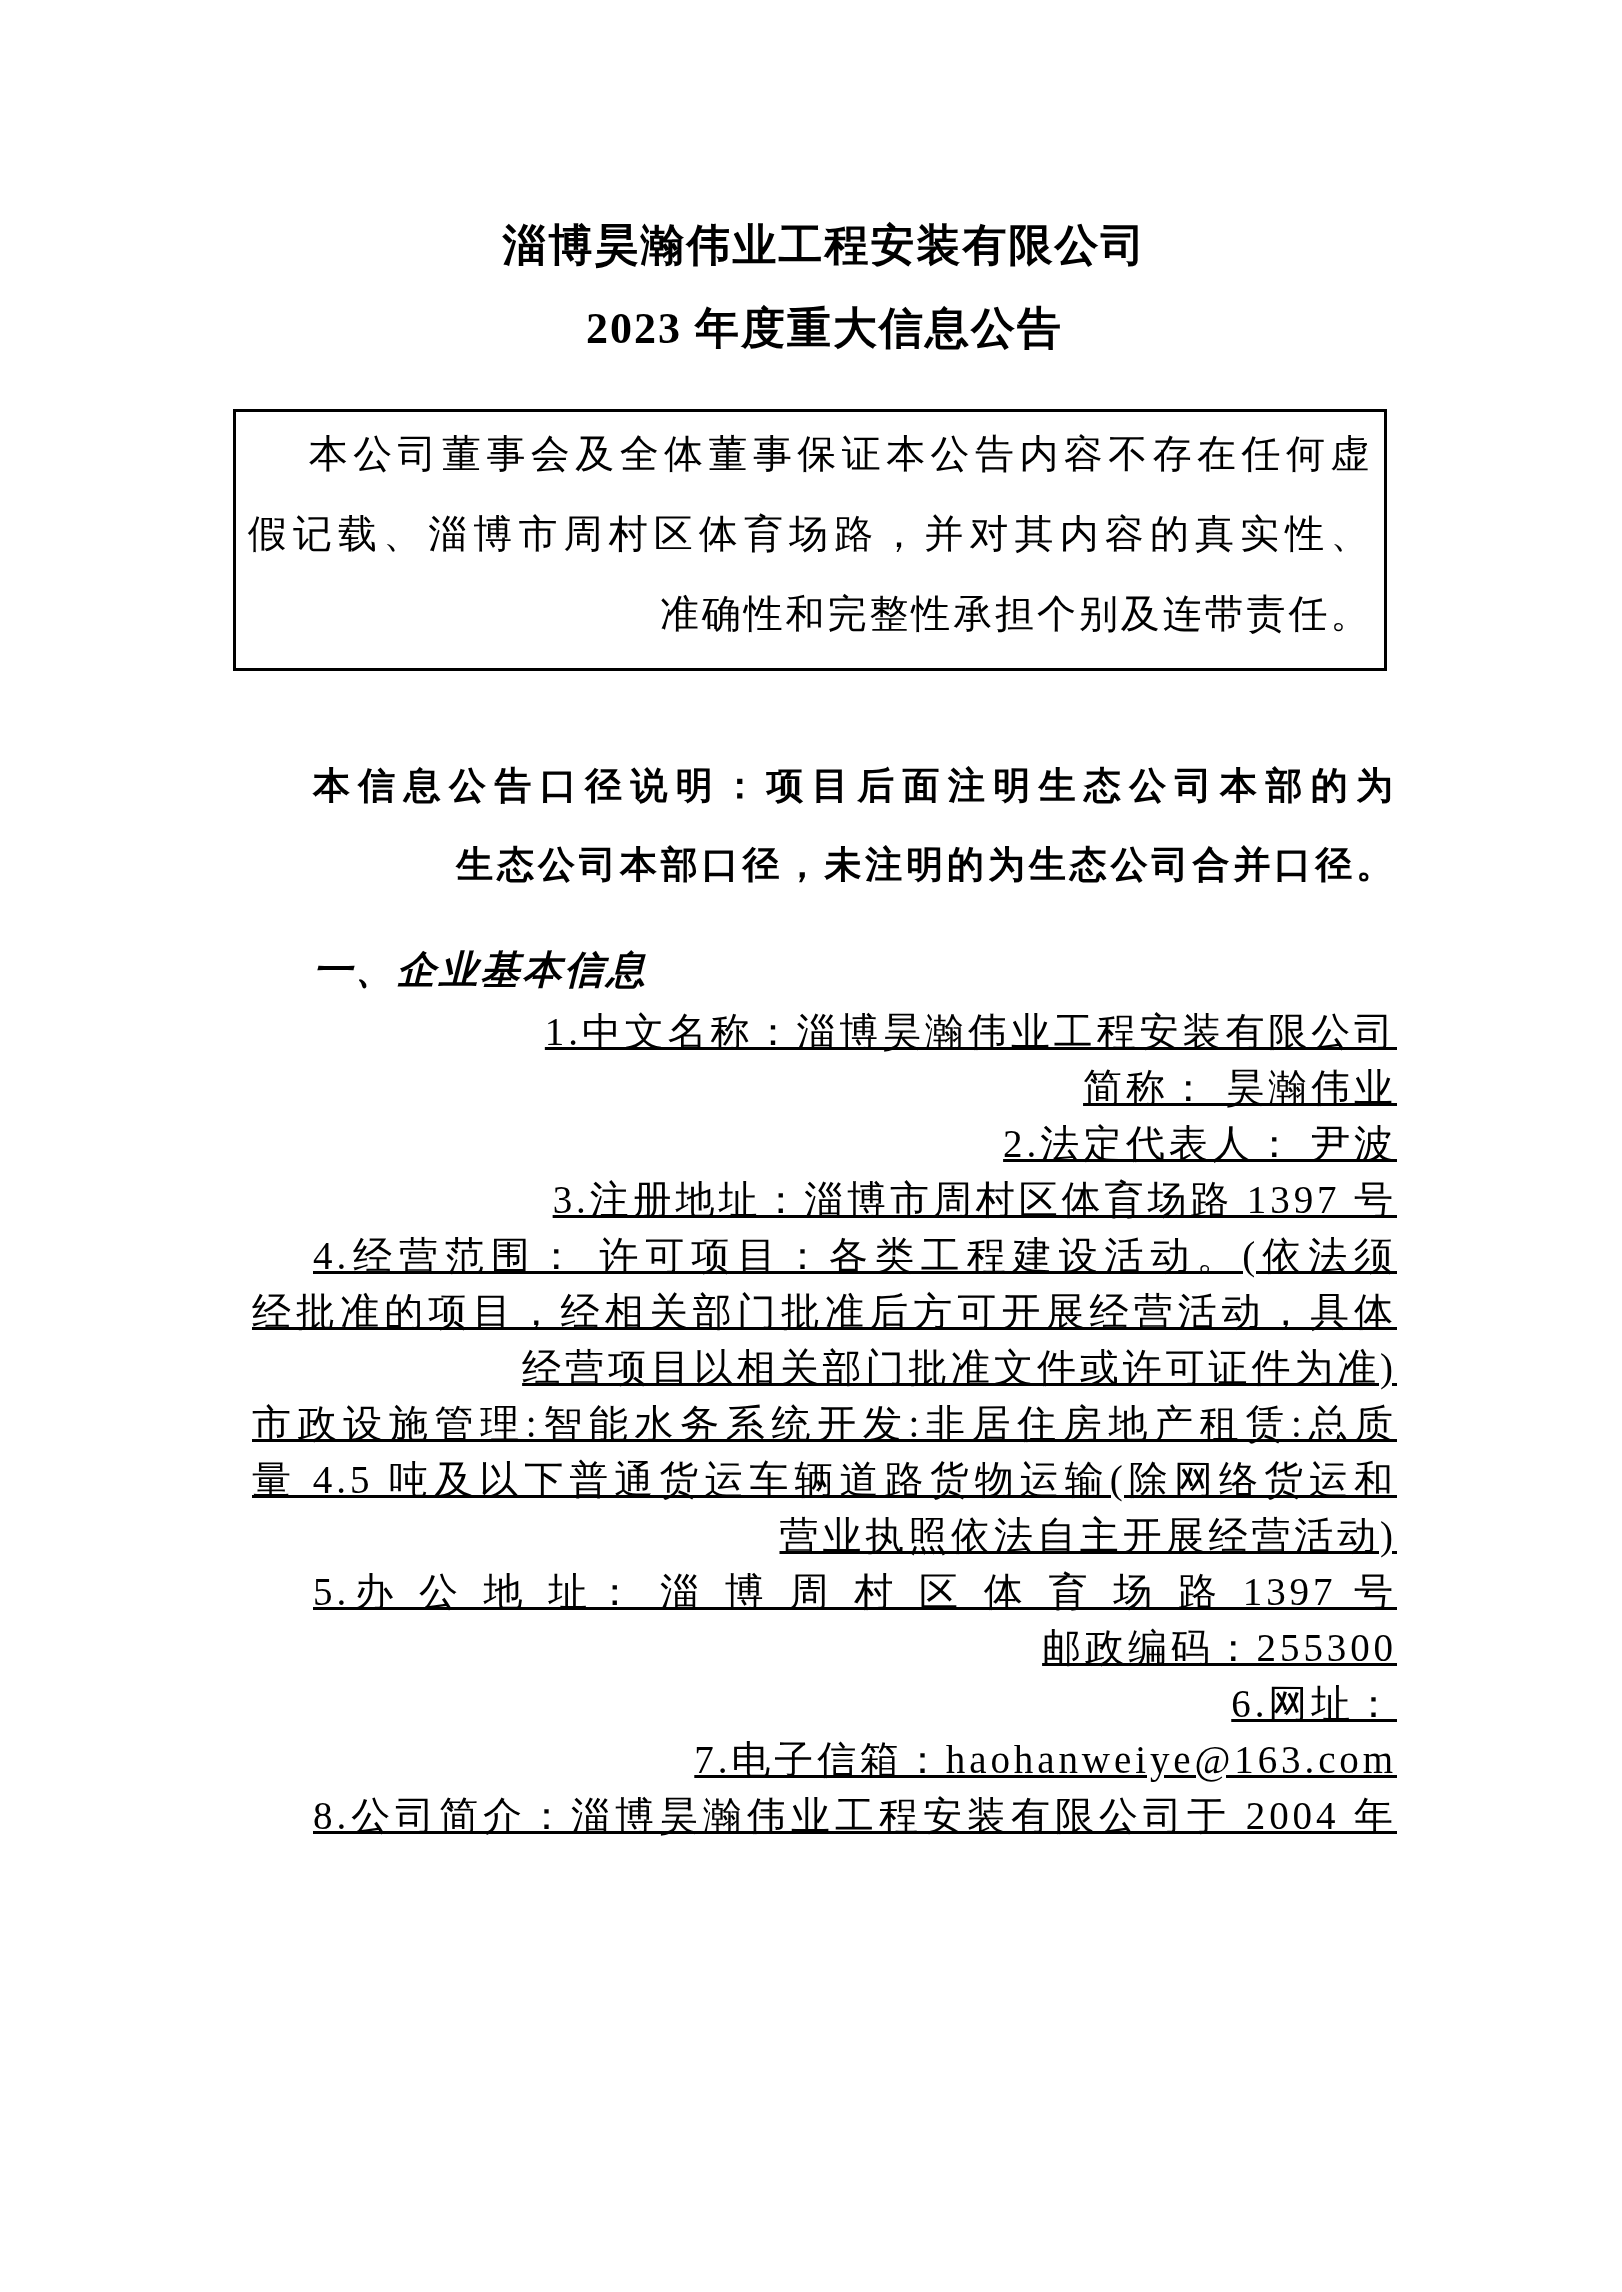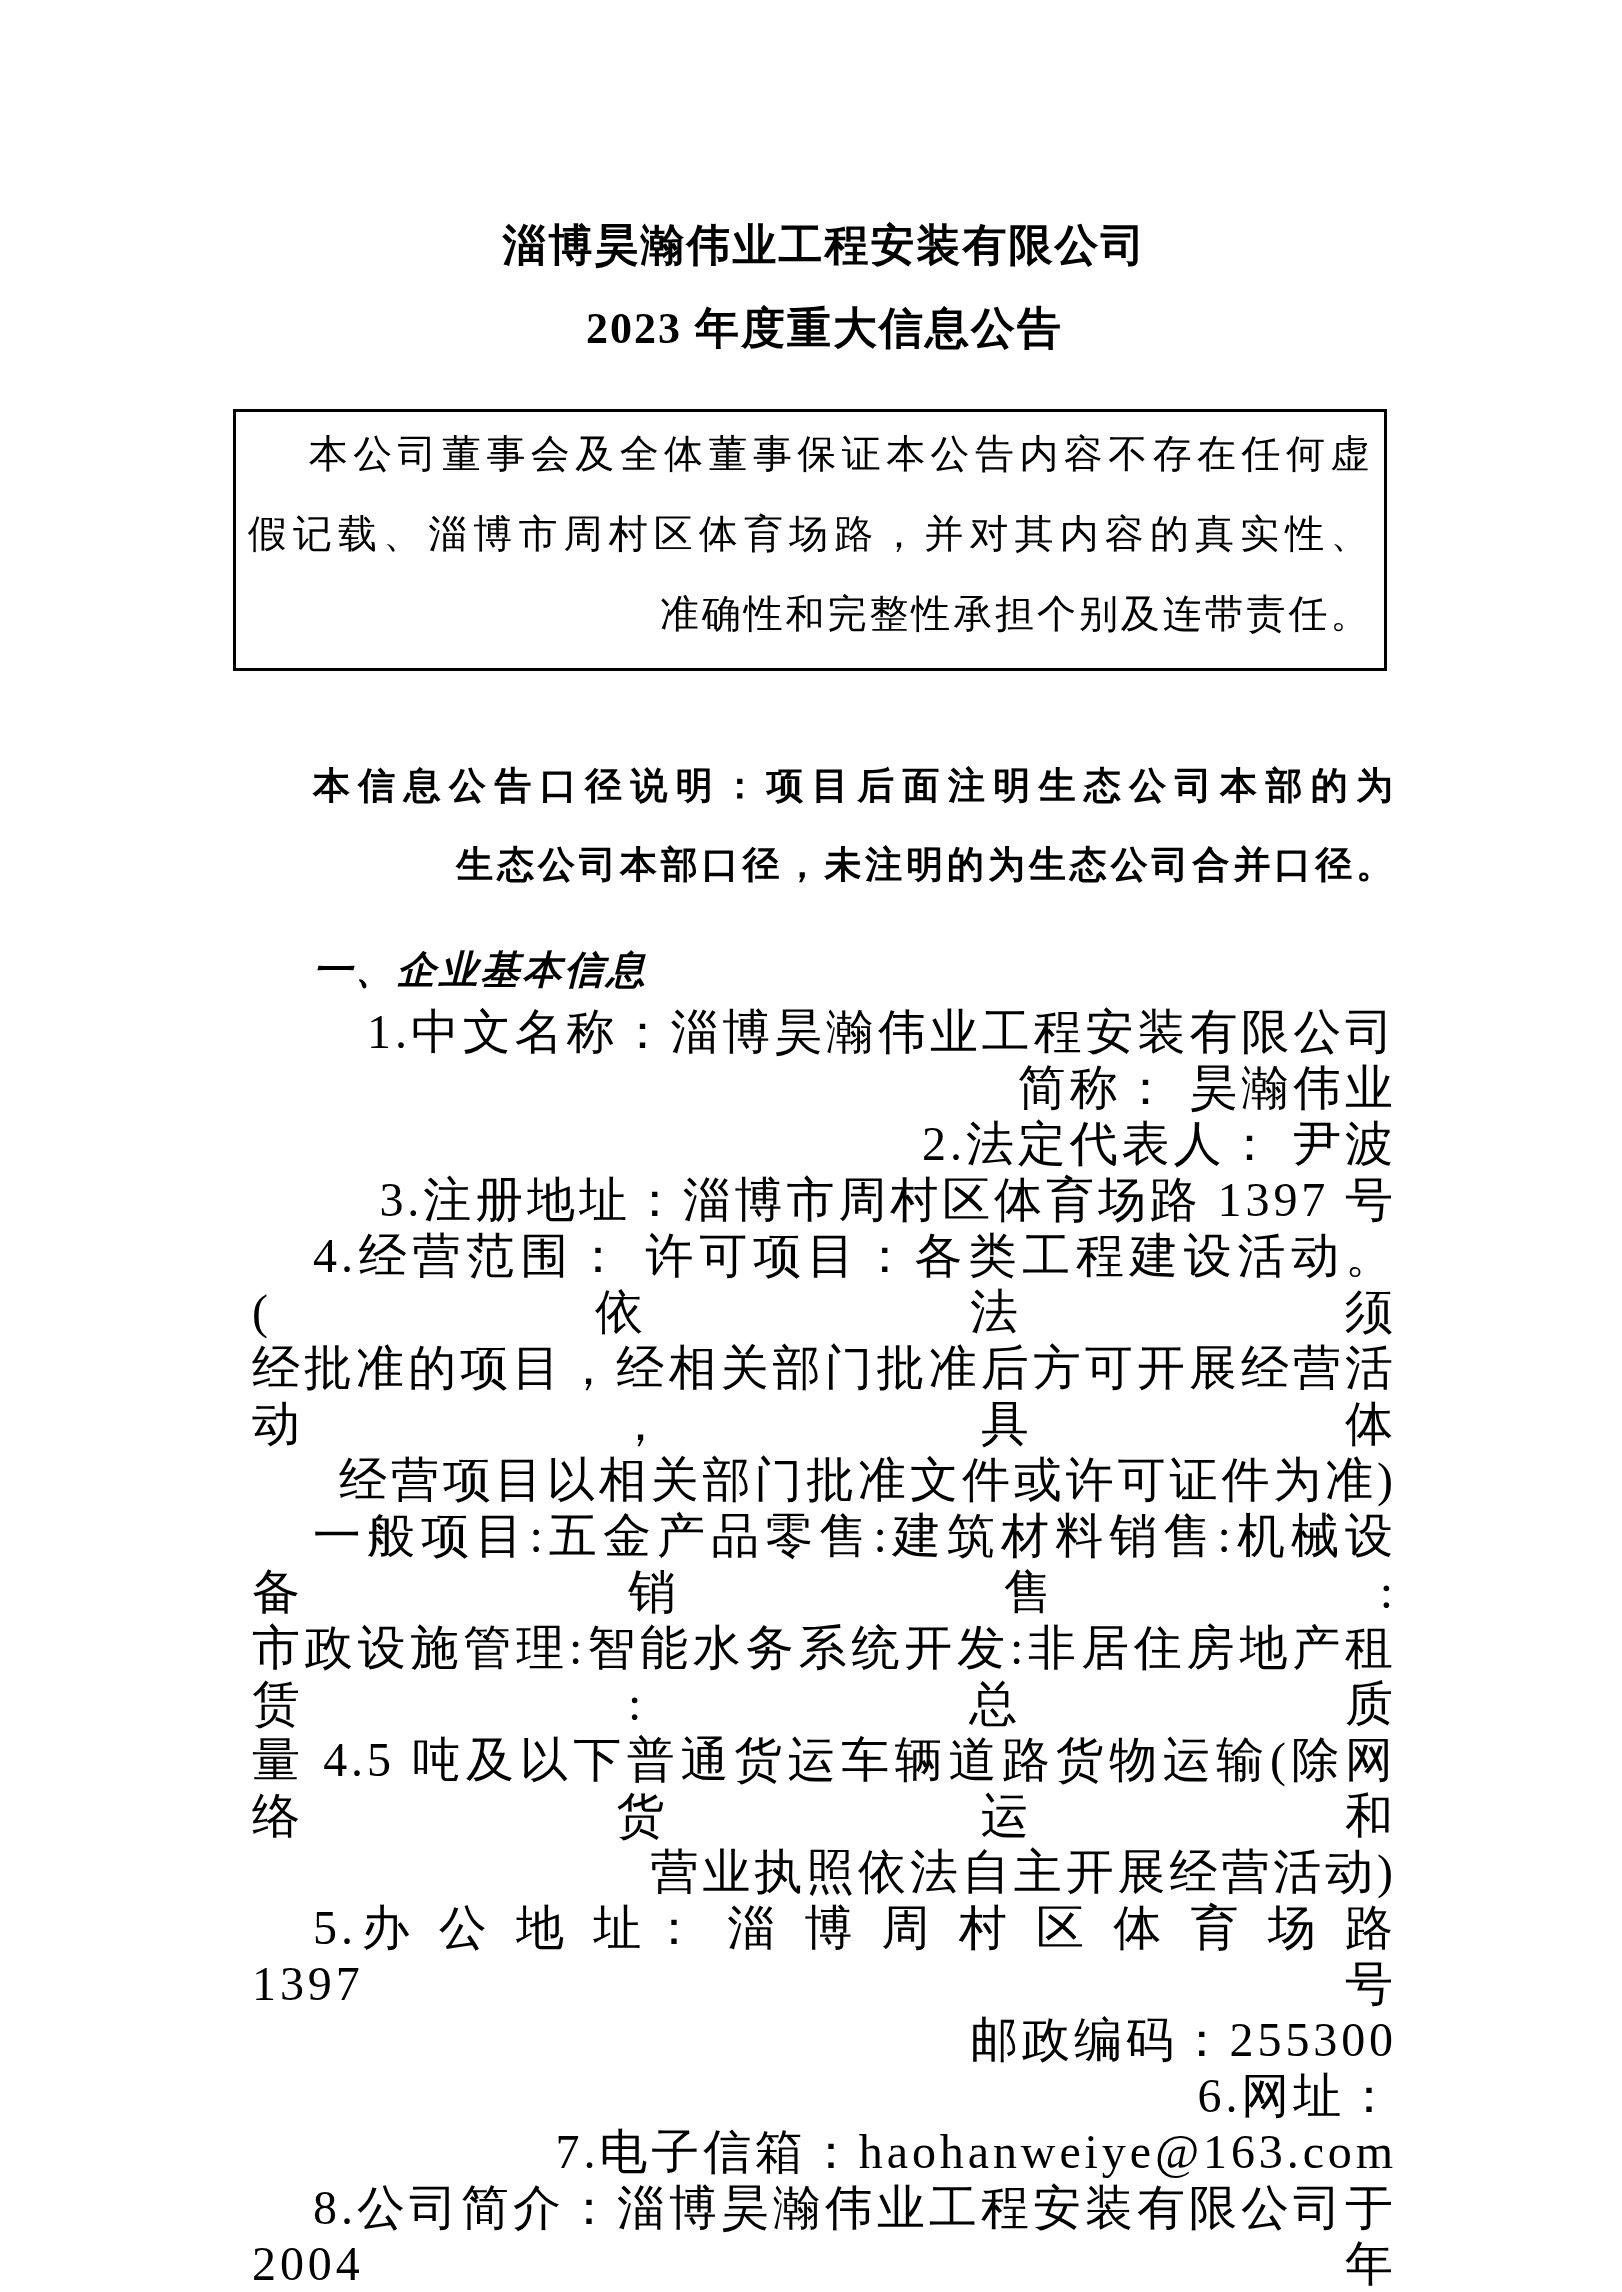--- a/index.html
+++ b/index.html
@@ -63,23 +63,24 @@
     line-height: 49px;
     letter-spacing: 2.9px;
     font-style: italic;
   }
 
   
   #body-text {
     top: 1004px;
     left: 252px;
     width: 1145px;
-    font-size: 48px;
+    font-size: 39px;
     line-height: 56px;
     letter-spacing: 3.9px;
+    text-decoration: underline;
   }
 
   .line { text-align: right; }
   .indent { text-indent: 61px; }
   .fill {
     text-align: justify;
     text-align-last: justify;
     text-justify: inter-character;
   }
 </style>
@@ -103,21 +104,20 @@
 <div id="section-heading" class="abs indent">一、企业基本信息</div>
 
 <div id="body-text" class="abs">
   <div class="line indent">1.中文名称：淄博昊瀚伟业工程安装有限公司</div>
   <div class="line indent">简称：  昊瀚伟业</div>
   <div class="line indent">2.法定代表人：  尹波</div>
   <div class="line indent">3.注册地址：淄博市周村区体育场路 1397 号</div>
   <div class="line indent fill">4.经营范围：  许可项目：各类工程建设活动。(依法须</div>
   <div class="line fill">经批准的项目，经相关部门批准后方可开展经营活动，具体</div>
   <div class="line">经营项目以相关部门批准文件或许可证件为准)</div>
-  <div class="line indent fill">一般项目:五金产品零售:建筑材料销售:机械设备销售:</div>
   <div class="line fill">市政设施管理:智能水务系统开发:非居住房地产租赁:总质</div>
   <div class="line fill">量 4.5 吨及以下普通货运车辆道路货物运输(除网络货运和</div>
   <div class="line">营业执照依法自主开展经营活动)</div>
   <div class="line indent fill">5.办 公 地 址： 淄 博 周 村 区 体 育 场 路 1397 号</div>
   <div class="line">邮政编码：255300</div>
   <div class="line indent">6.网址：</div>
   <div class="line indent">7.电子信箱：haohanweiye@163.com</div>
   <div class="line indent fill">8.公司简介：淄博昊瀚伟业工程安装有限公司于 2004 年</div>
 </div>
 

